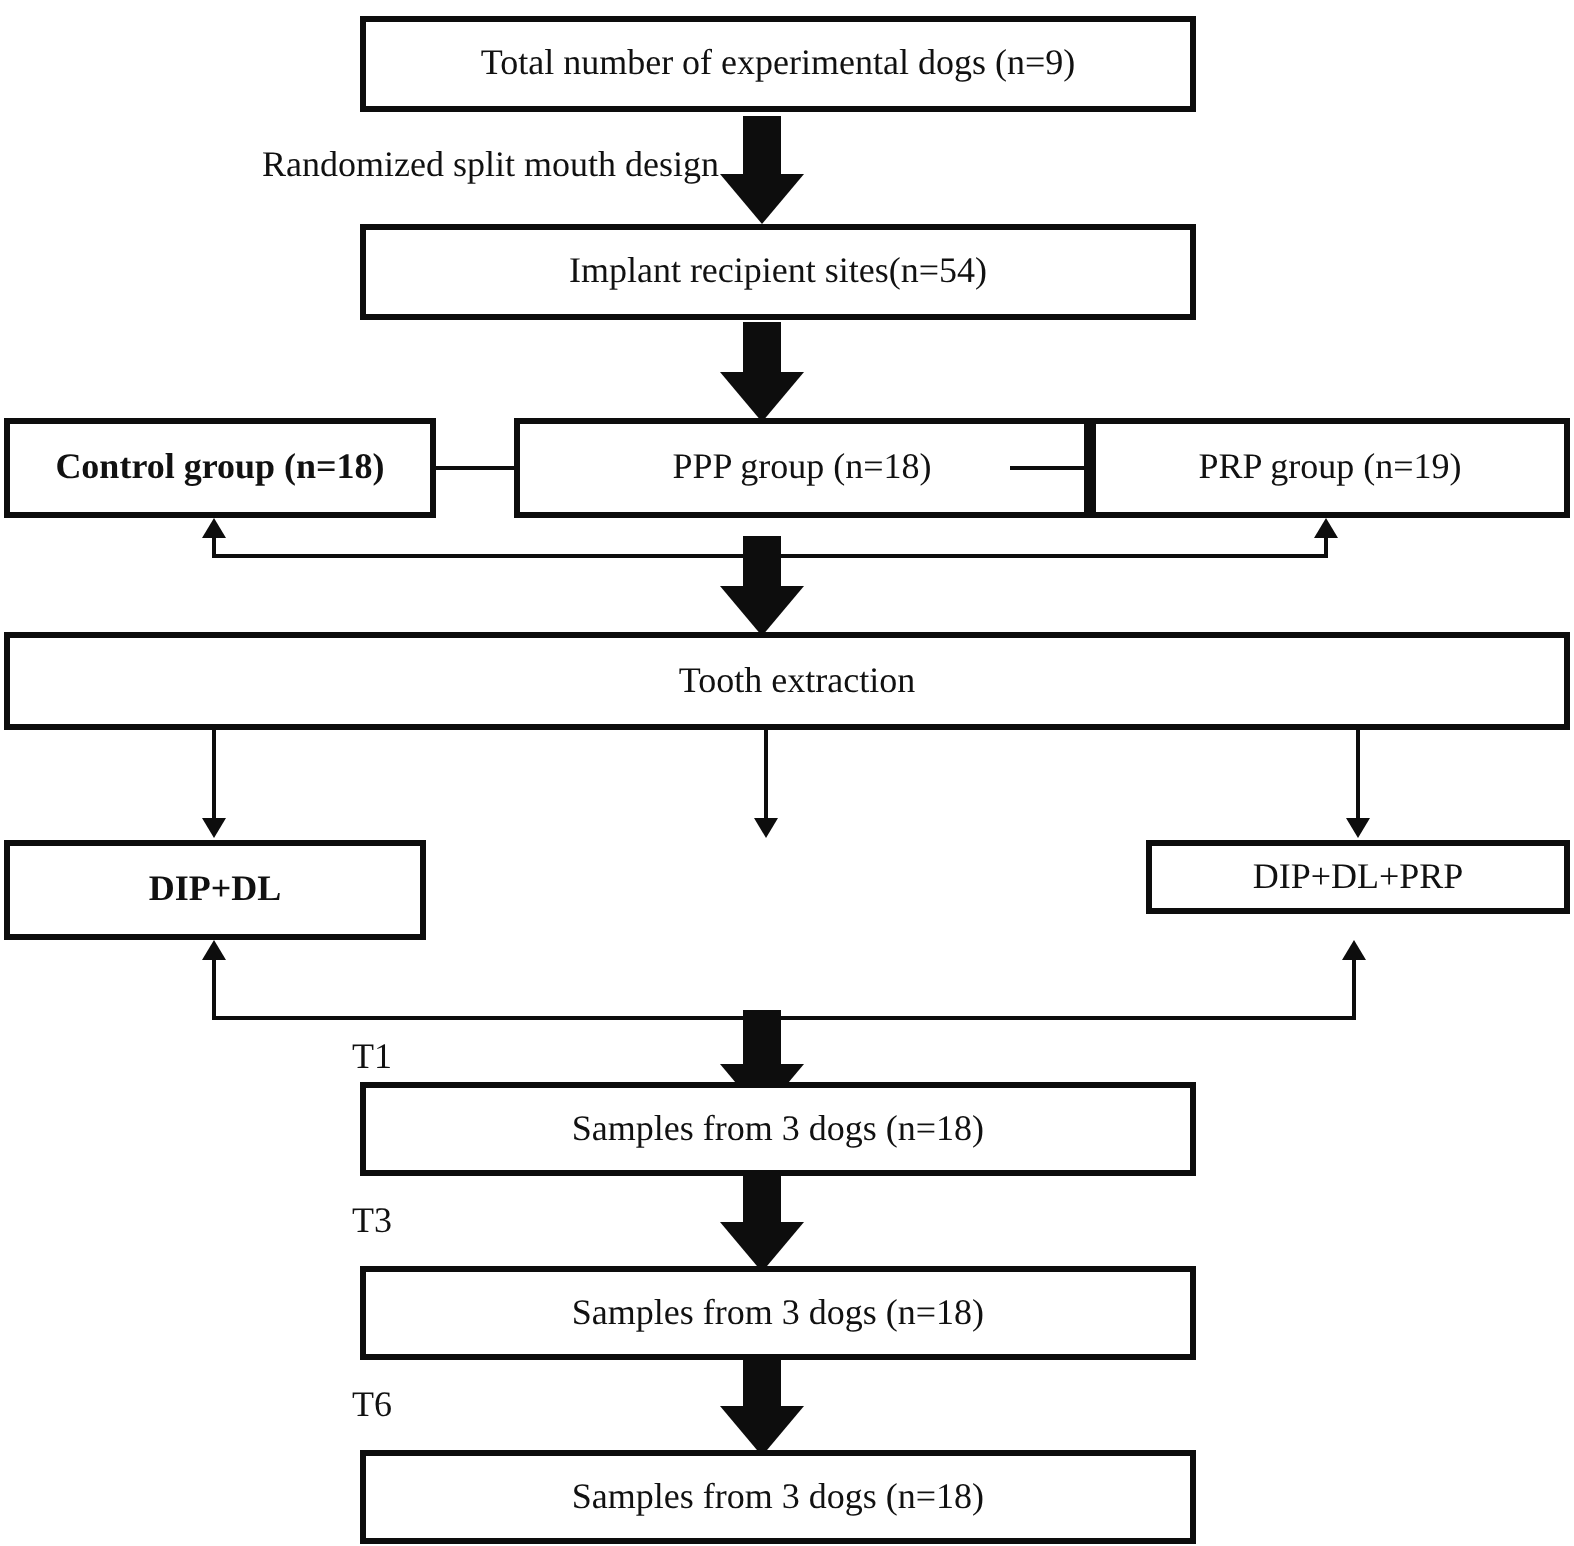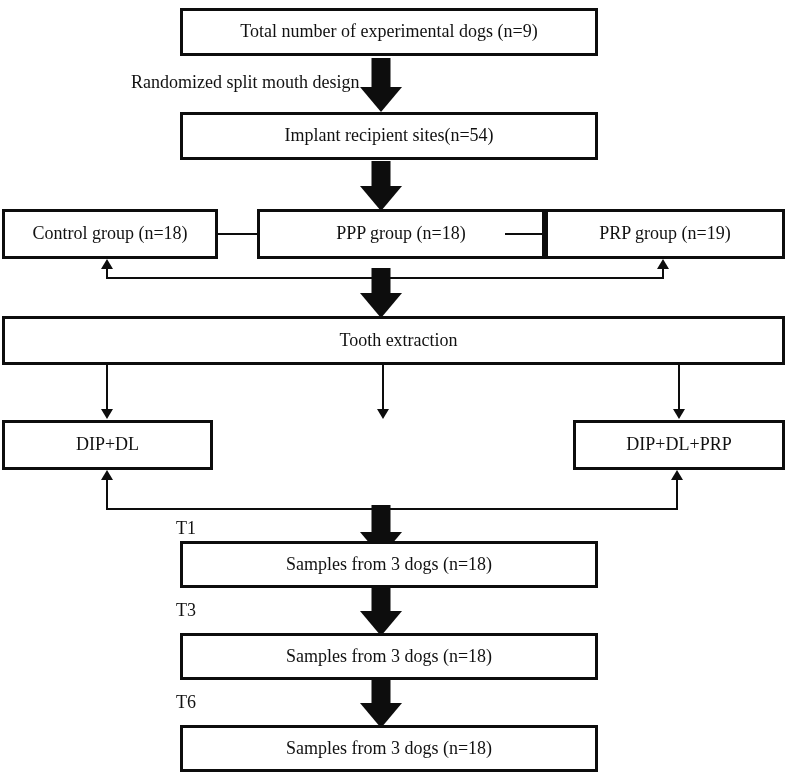--- a/index.html
+++ b/index.html
@@ -107,21 +107,21 @@
 
   <div class="box heavy" style="left:180px; top:112px; width:418px; height:48px;">
     <span>Implant recipient sites(n=54)</span>
   </div>
 
   <div class="block-arrow" style="left:359px; top:161px; width:44px; height:50px;">
     <div class="shaft" style="height:28px;"></div>
     <div class="head"></div>
   </div>
 
-  <div class="box heavy" style="left:2px; top:209px; width:216px; height:50px;">
+  <div class="box heavy" style="left:2px; top:209px; width:216px; height:50px;font-weight:bold;">
     <span>Control group (n=18)</span>
   </div>
   <div class="box heavy" style="left:257px; top:209px; width:288px; height:50px;">
     <span>PPP group (n=18)</span>
   </div>
   <div class="box heavy" style="left:545px; top:209px; width:240px; height:50px;">
     <span>PRP group (n=19)</span>
   </div>
 
   <div class="hline" style="left:218px; top:233px; width:39px;"></div>
@@ -144,24 +144,24 @@
 
   <div class="vline" style="left:106px; top:365px; height:45px;"></div>
   <div class="arrow-down-thin" style="left:101px; top:409px;"></div>
 
   <div class="vline" style="left:382px; top:365px; height:45px;"></div>
   <div class="arrow-down-thin" style="left:377px; top:409px;"></div>
 
   <div class="vline" style="left:678px; top:365px; height:45px;"></div>
   <div class="arrow-down-thin" style="left:673px; top:409px;"></div>
 
-  <div class="box heavy" style="left:2px; top:420px; width:211px; height:50px;">
+  <div class="box heavy" style="left:2px; top:420px; width:211px; height:50px;font-weight:bold;">
     <span>DIP+DL</span>
   </div>
-  <div class="box heavy" style="left:573px; top:420px; width:212px; height:50px;">
+  <div class="box heavy" style="left:573px; top:420px; width:212px; height:37px;">
     <span>DIP+DL+PRP</span>
   </div>
 
   <div class="hline" style="left:106px; top:508px; width:572px;"></div>
   <div class="vline" style="left:106px; top:480px; height:30px;"></div>
   <div class="vline" style="left:676px; top:480px; height:30px;"></div>
   <div class="arrow-up-thin" style="left:101px; top:470px;"></div>
   <div class="arrow-up-thin" style="left:671px; top:470px;"></div>
 
   <div class="block-arrow" style="left:359px; top:505px; width:44px; height:52px;">

